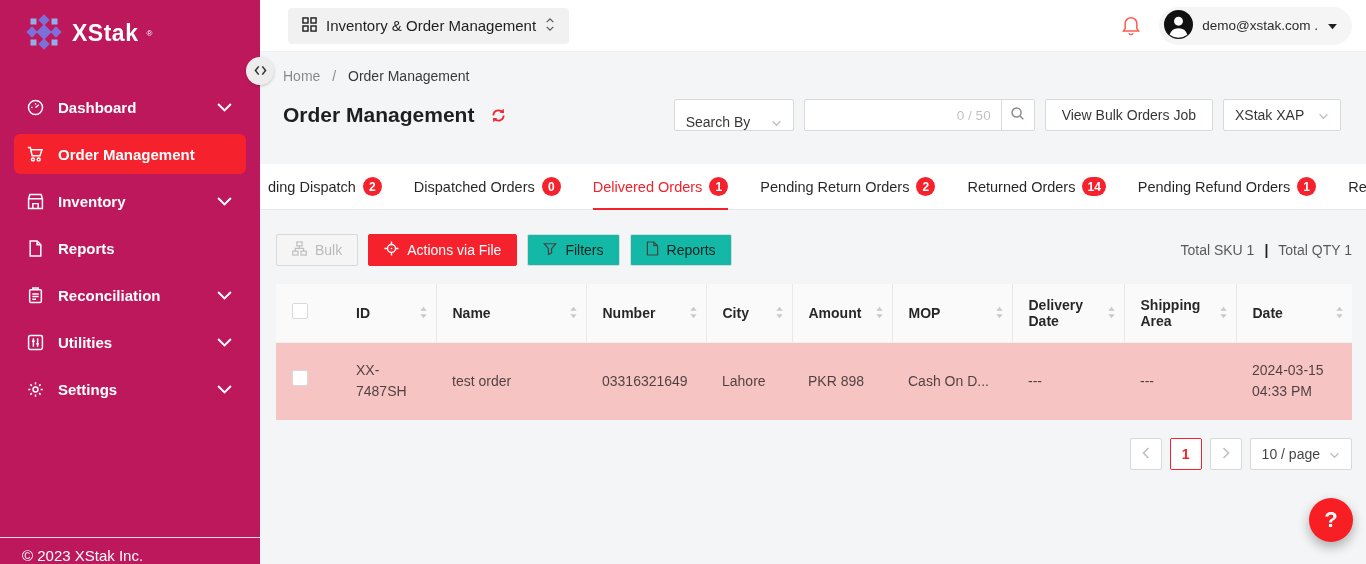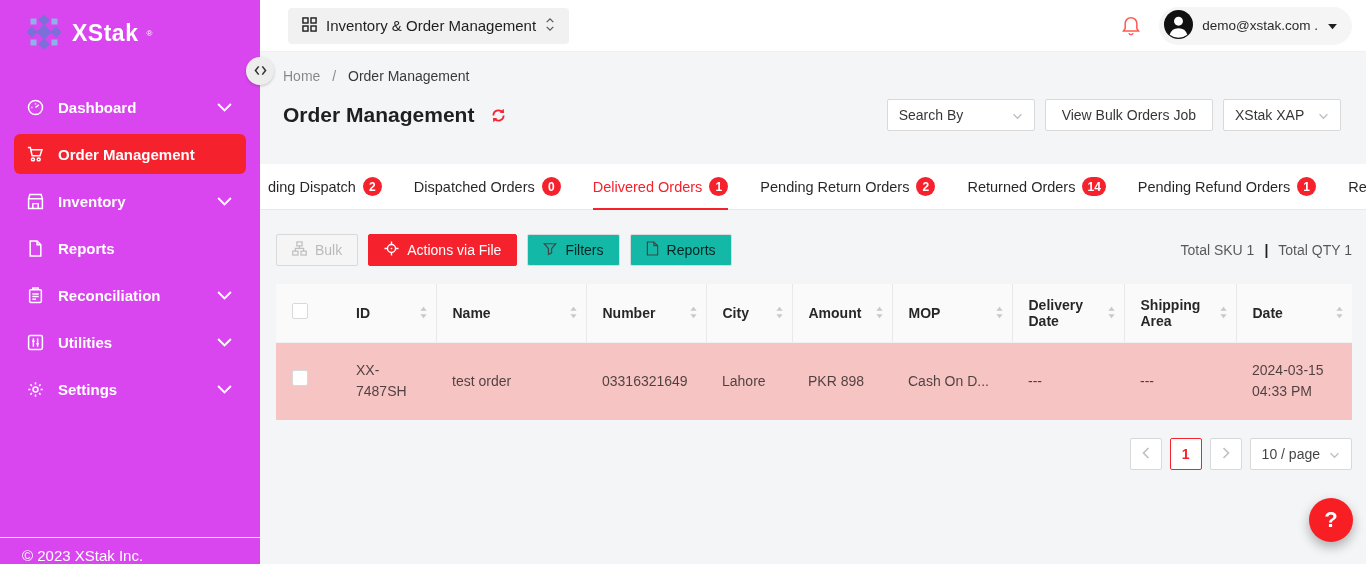--- a/index.html
+++ b/index.html
@@ -1,20 +1,20 @@
 <!DOCTYPE html>
 <html><head>
 <meta charset="utf-8">
 <style>
   * { margin:0; padding:0; box-sizing:border-box; }
   html,body { width:1366px; height:564px; overflow:hidden; }
   body { font-family:"Liberation Sans", sans-serif; background:#f4f5f7; position:relative; font-size:14px; color:rgba(0,0,0,.85); }
 
   
-  .sidebar { position:absolute; left:0; top:0; width:260px; height:564px; background:#d946ef; color:#fff; z-index:20; }
+  .sidebar { position:absolute; left:0; top:0; width:260px; height:564px; background:#be185d; color:#fff; z-index:20; }
   .logo-row { display:flex; align-items:center; gap:8px; padding:12px 0 0 24px; }
   .logo-text { font-size:23px; font-weight:700; letter-spacing:.5px; }
   .logo-mark { font-size:8px; vertical-align:top; }
   .menu { margin-top:32px; }
   .menu-item { display:flex; align-items:center; gap:14px; height:40px; margin:7px 14px; padding:0 13px; border-radius:6px; font-size:15px; font-weight:600; cursor:pointer; }
   .menu-item.active { background:#f5222d; }
   .menu-item .mi-icon { width:17px; height:17px; flex:0 0 17px; display:flex; }
   .menu-item svg { stroke:#fff; fill:none; stroke-width:1.4; width:17px; height:17px; }
   .menu-item .chev { margin-left:auto; display:flex; }
   .side-footer { position:absolute; bottom:0; left:0; width:100%; border-top:1px solid rgba(255,255,255,.85); padding:9px 16px 0 22px; font-size:15px; }
@@ -33,21 +33,21 @@
   .breadcrumb { padding:16px 16px 0 23px; font-size:14px; }
   .bc-home { color:rgba(0,0,0,.45); cursor:pointer; }
   .bc-sep { color:rgba(0,0,0,.45); margin:0 8px; }
   .bc-cur { color:rgba(0,0,0,.78); }
 
   .page-head { display:flex; align-items:center; padding:15px 25px 0 23px; }
   .page-title { font-size:21px; font-weight:700; color:#1f1f1f; }
   .refresh-btn { margin-left:16px; display:flex; cursor:pointer; }
   .head-controls { margin-left:auto; display:flex; align-items:center; gap:10px; }
   .select-box { height:32px; background:#fff; border:1px solid #d9d9d9; border-radius:2px; display:flex; align-items:center; justify-content:space-between; padding:0 11px; cursor:pointer; color:rgba(0,0,0,.8); }
-  .sel-searchby { width:148px; }
+  .sel-searchby { width:120px;align-items:flex-end; }
   .sel-xap { width:118px; }
   .search-group { display:flex; height:32px; background:#fff; border:1px solid #d9d9d9; border-radius:2px; align-items:stretch; }
   .search-input-wrap { display:flex; align-items:center; width:196px; padding:0 10px; }
   .search-input-wrap input { border:none; outline:none; flex:1; min-width:0; font:inherit; background:transparent; }
   .counter { color:rgba(0,0,0,.25); font-size:13.5px; white-space:nowrap; }
   .search-btn { width:33px; border-left:1px solid #d9d9d9; display:flex; align-items:center; justify-content:center; cursor:pointer; background:#fff; }
   .btn-plain { height:32px; background:#fff; border:1px solid #d9d9d9; border-radius:2px; padding:0 16px; font-size:14px; color:rgba(0,0,0,.8); display:flex; align-items:center; cursor:pointer; white-space:nowrap; }
 
   
   .tabstrip { margin-top:33px; background:#fff; height:46px; border-bottom:1px solid #e8e8e8; display:flex; align-items:center; padding-left:8px; position:relative; }
@@ -279,20 +279,34 @@
     </span>
     <div class="head-controls">
       <div class="select-box sel-searchby">
         <span>Search By</span>
         <span>
           <svg width="11" height="7" viewBox="0 0 12 8" fill="none" stroke="#bfbfbf" stroke-width="1.5">
               <path d="M1.5 1.5L6 6l4.5-4.5"></path>
             </svg>
         </span>
       </div>
+      <div class="search-group">
+        <div class="search-input-wrap">
+          <input type="text" value="" style="">
+          <span class="counter">0 / 50</span>
+        </div>
+        <div class="search-btn">
+          <span>
+            <svg width="15" height="15" viewBox="0 0 16 16" fill="none" stroke="#8c8c8c" stroke-width="1.6">
+                <circle cx="7" cy="7" r="4.8"></circle>
+                <path d="M10.6 10.6l3.6 3.6"></path>
+              </svg>
+          </span>
+        </div>
+      </div>
       <button class="btn-plain">View Bulk Orders Job</button>
       <div class="select-box sel-xap">
         <span>XStak XAP</span>
         <span>
           <svg width="11" height="7" viewBox="0 0 12 8" fill="none" stroke="#bfbfbf" stroke-width="1.5">
               <path d="M1.5 1.5L6 6l4.5-4.5"></path>
             </svg>
         </span>
       </div>
     </div>

